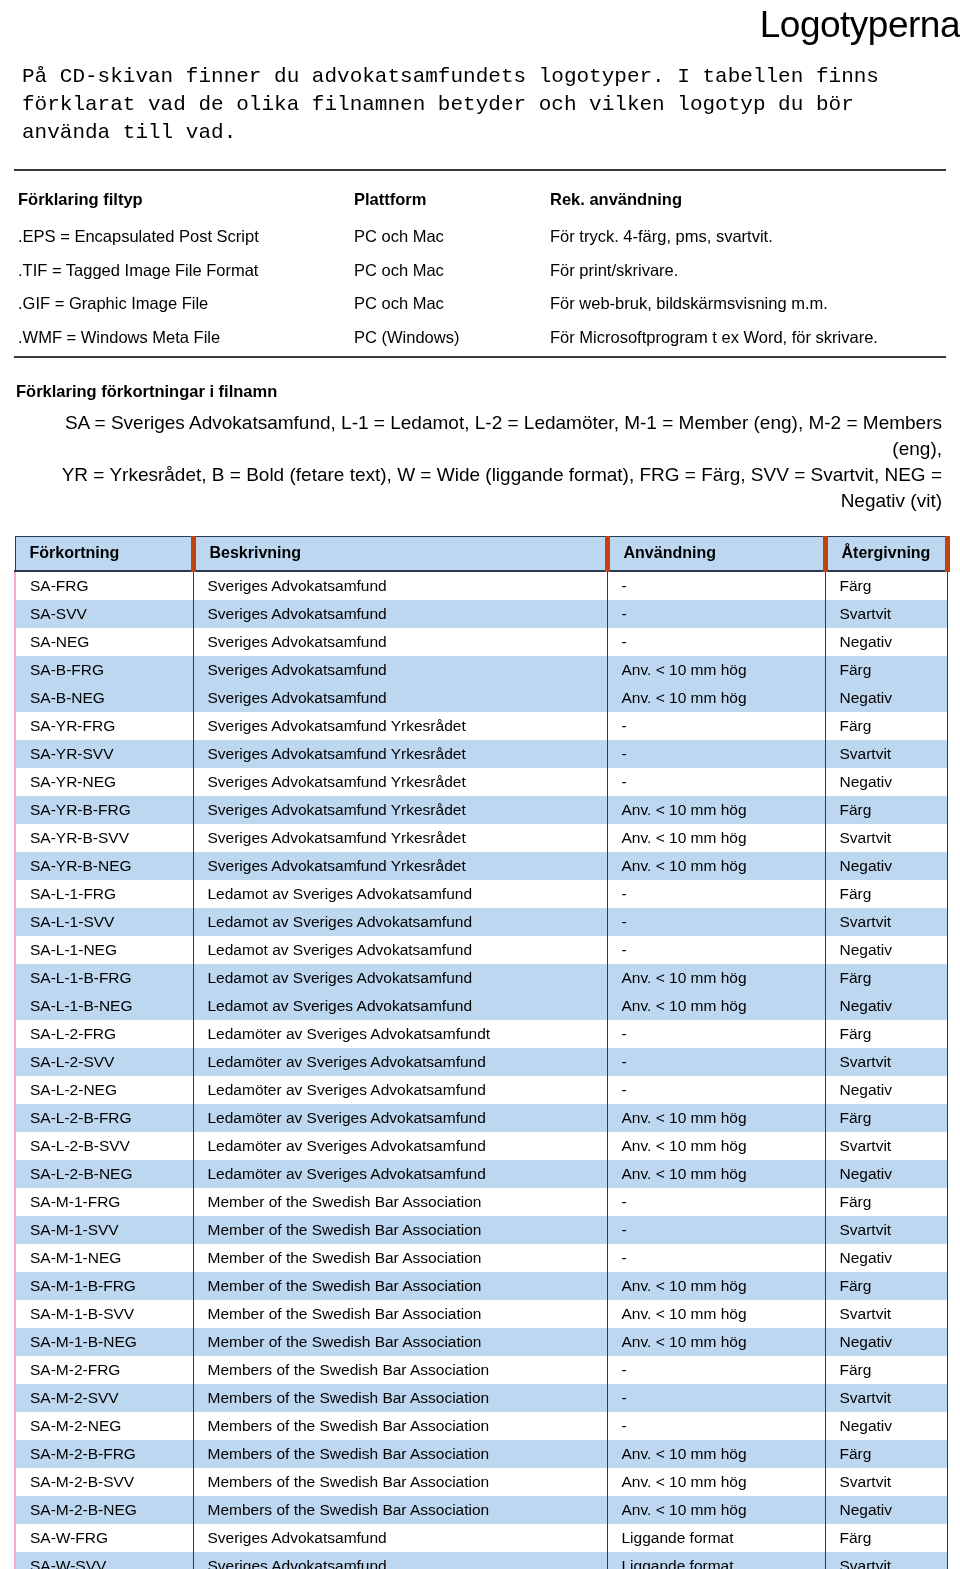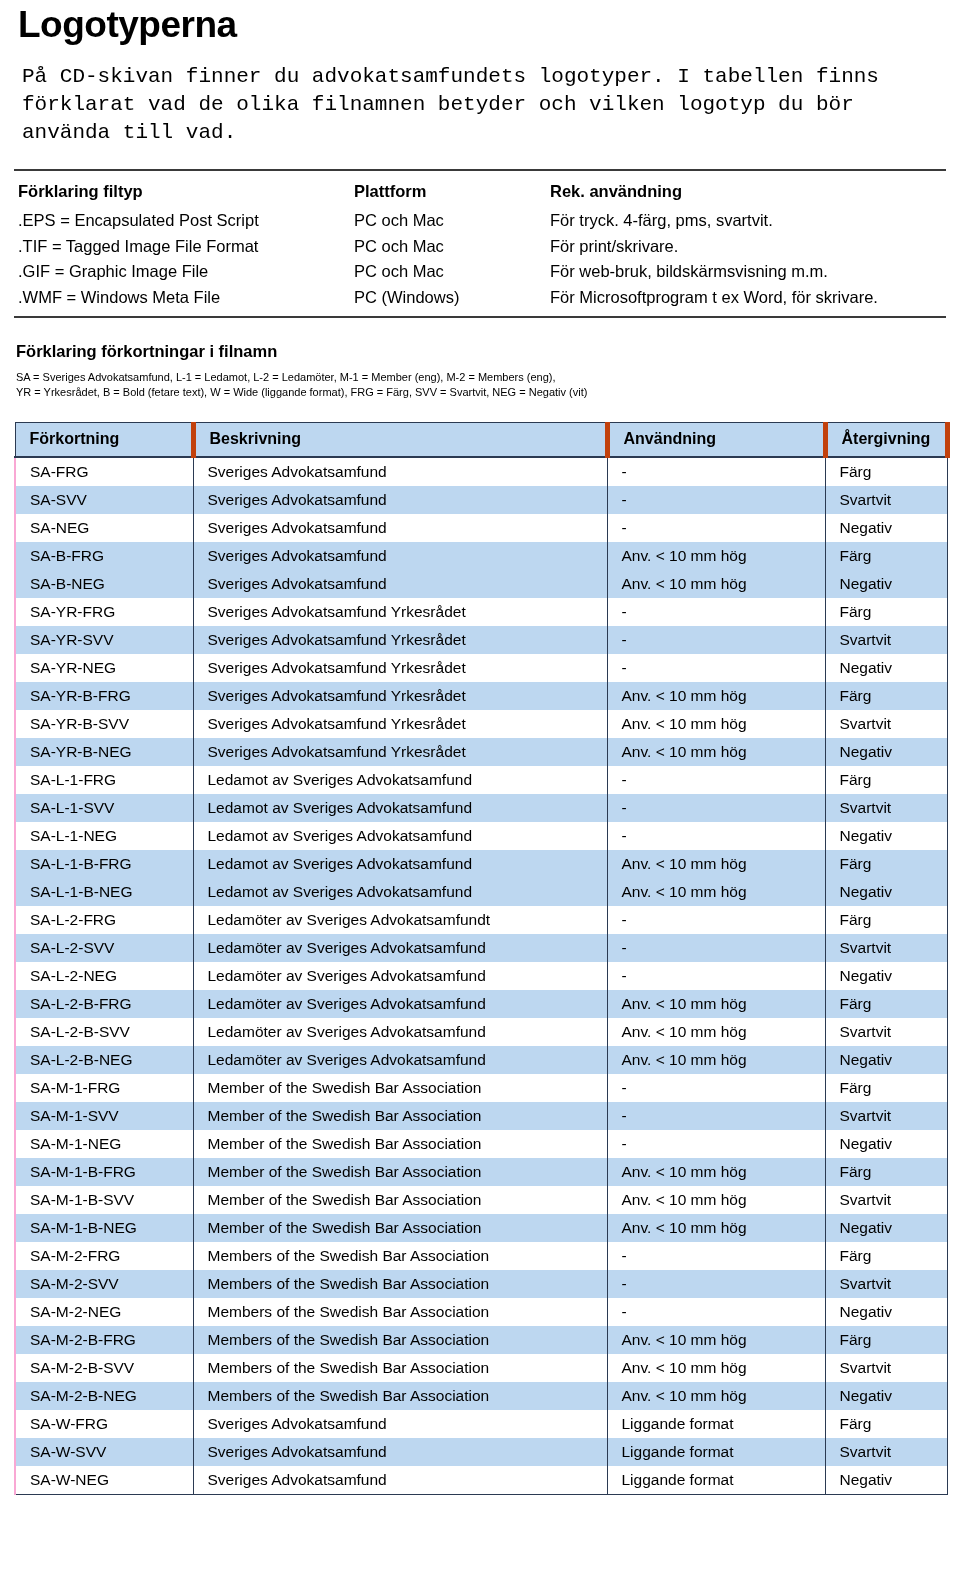--- a/index.html
+++ b/index.html
@@ -16,25 +16,26 @@
   }
   .page {
     position: relative;
     width: 960px;
     height: 1569px;
     padding: 0;
     box-sizing: border-box;
   }
   .doc-title {
     font-size: 37px;
-    font-weight: bold;
+    font-weight: normal;
     letter-spacing: -0.5px;
     margin: 0;
     padding: 6px 0 0 18px;
     line-height: 1.0;
+    text-align: right;
   }
   .doc-intro {
     font-size: 21px;
     line-height: 1.33;
     margin: 4px;
     padding: 16px 18px 0 18px;
     max-width: 920px;
     font-family: Liberation Mono, monospace;
   }
   .rule-top {
@@ -49,41 +50,43 @@
   
   .filetype-block {
     padding: 8px 0 0 0;
   }
   .ft-row {
     display: flex;
     align-items: baseline;
     font-size: 16.5px;
     line-height: 1.0;
     padding: 4px 0 5px 0;
+    margin-top: 8px;
   }
   .ft-row.head {
     font-weight: bold;
     padding-bottom: 9px;
   }
   .ft-c1 { width: 354px; padding-left: 18px; box-sizing: border-box; }
   .ft-c2 { width: 196px; box-sizing: border-box; }
   .ft-c3 { flex: 1; box-sizing: border-box; }
 
   
   .abbr-block {
     padding: 24px 18px 0 16px;
   }
   .abbr-head {
     font-size: 16.5px;
     font-weight: bold;
     padding-bottom: 9px;
   }
   .abbr-line {
-    font-size: 11px;
+    font-size: 19px;
     line-height: 1.37;
+    text-align: right;
   }
 
   
   .table-wrap {
     padding: 22px 14px 0 14px;
   }
   table.main {
     width: 932px;
     border-collapse: collapse;
     table-layout: fixed;

